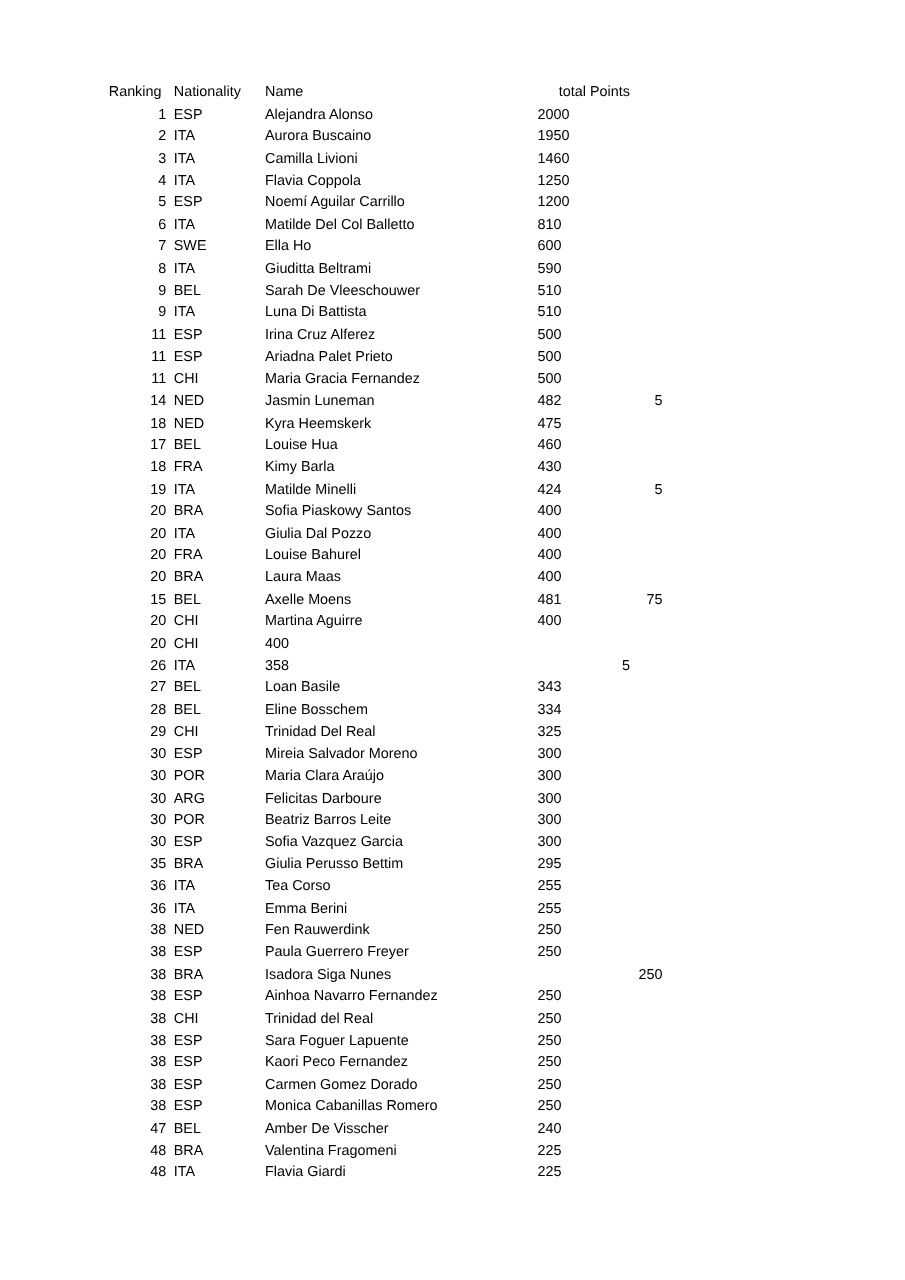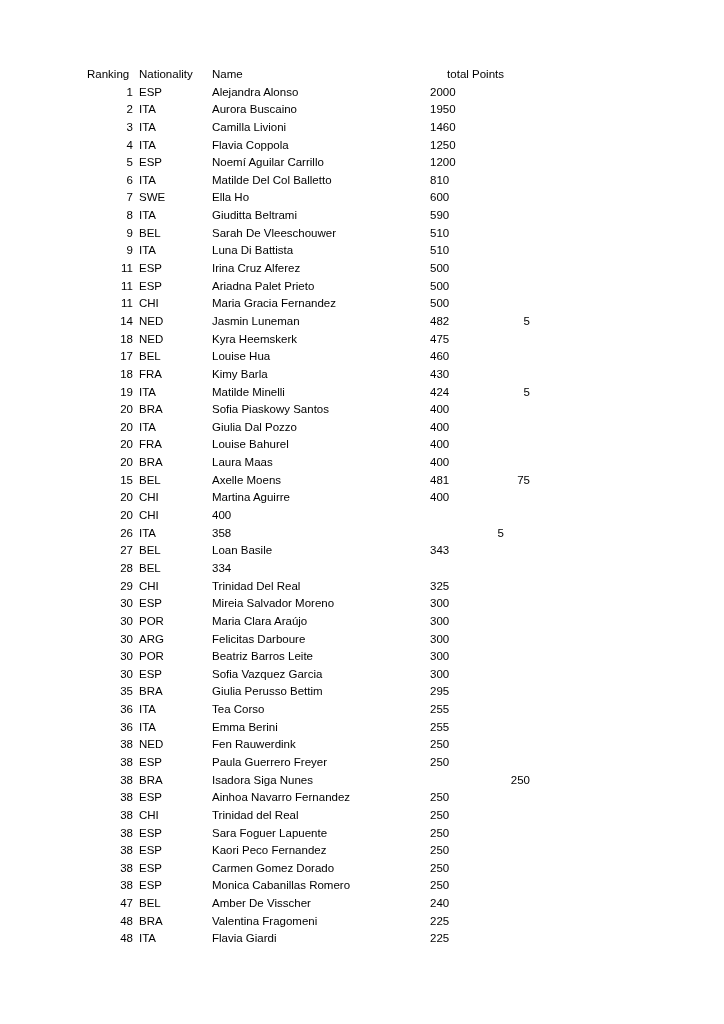--- a/index.html
+++ b/index.html
@@ -229,20 +229,21 @@
       <div class="row">
         <div class="cell c-ranking">27</div>
         <div class="cell c-nationality">BEL</div>
         <div class="cell c-name">Loan Basile</div>
         <div class="cell c-points">343</div>
         <div class="cell c-extra"></div>
       </div>
       <div class="row">
         <div class="cell c-ranking">28</div>
         <div class="cell c-nationality">BEL</div>
+        <div class="cell c-name">Eline Bosschem</div>
         <div class="cell c-points">334</div>
         <div class="cell c-extra"></div>
       </div>
       <div class="row">
         <div class="cell c-ranking">29</div>
         <div class="cell c-nationality">CHI</div>
         <div class="cell c-name">Trinidad Del Real</div>
         <div class="cell c-points">325</div>
         <div class="cell c-extra"></div>
       </div>

